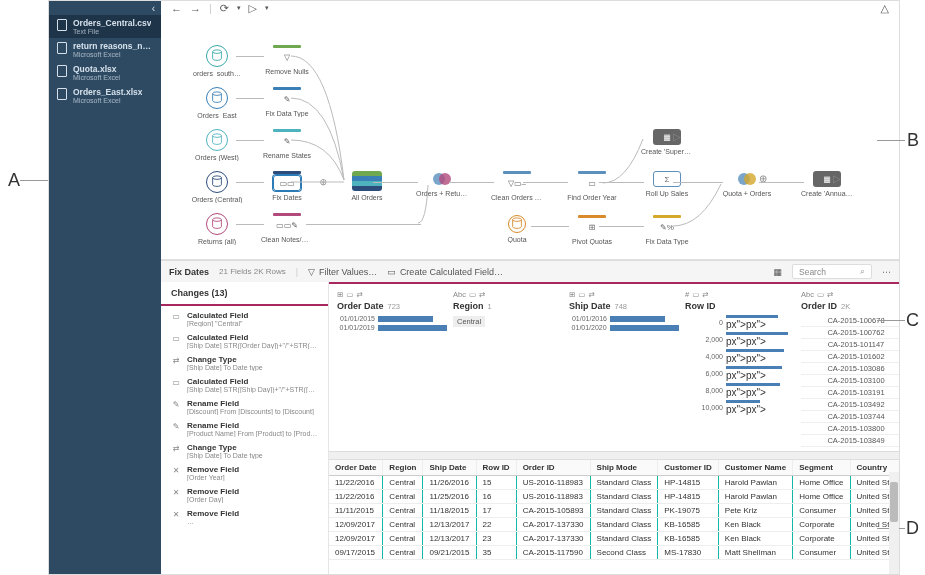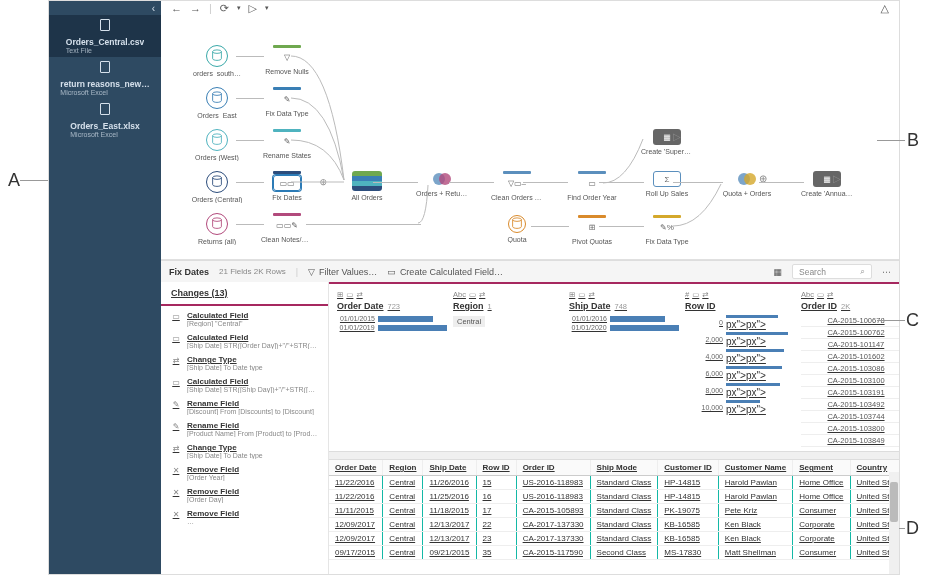--- a/index.html
+++ b/index.html
@@ -8,21 +8,21 @@
 
 
 .annotation { position: absolute; font-size: 18px; color: #333; }
 .annotation-line { position: absolute; background: #999; }
 
 
 .sidebar { width: 112px; background: #2e4a62; color: #d5e0eb; display: flex; flex-direction: column; }
 .sidebar-top { height: 14px; display: flex; justify-content: flex-end; align-items: center; padding-right: 6px; color: #d5e0eb; font-size: 10px; }
 .sidebar-header { display: flex; justify-content: space-between; align-items: center; padding: 4px 8px; font-size: 10px; font-weight: 600; border-top: 1px solid #3d5a74;}
 .plus-circle { width: 12px; height: 12px; border: 1px solid #d5e0eb; border-radius: 50%; display: flex; align-items: center; justify-content: center; font-size: 9px; line-height: 1; }
-.conn-item { display: flex; align-items: center; gap: 6px; padding: 3px 8px; font-size: 8.5px; flex-direction: column; }
+.conn-item { display: flex; align-items: flex-start; gap: 6px; padding: 3px 8px; font-size: 8.5px; }
 .conn-item.active { background: #1e3449; }
 .doc-icon { width: 10px; height: 12px; border: 1px solid #d5e0eb; border-radius: 1px; position: relative; flex-shrink: 0; margin-top: 1px; }
 .conn-label { overflow: hidden; }
 .conn-name { font-weight: 600; white-space: nowrap; overflow: hidden; text-overflow: ellipsis; }
 .conn-sub { font-size: 7px; opacity: .7; }
 
 
 .main { flex: 1; display: flex; flex-direction: column; min-width: 0; }
 .toolbar { height: 14px; display: flex; align-items: center; padding: 0 10px; gap: 8px; color: #555; font-size: 11px; }
 .toolbar .spacer { flex: 1; }
@@ -41,21 +41,21 @@
 
 
 .prof-bar { height: 22px; background: #f5f5f5; border-top: 1px solid #ddd; display: flex; align-items: center; padding: 0 8px; gap: 10px; font-size: 9px; color: #555; }
 .prof-title { font-weight: 600; color: #333; }
 .prof-sub { color: #888; font-size: 8px; }
 .prof-bar .spacer { flex: 1; }
 .search-box { display: flex; align-items: center; gap: 4px; padding: 1px 6px; background: #fff; border: 1px solid #ddd; border-radius: 2px; font-size: 8.5px; color: #888; width: 80px; }
 .pill-btn { display: flex; align-items: center; gap: 4px; color: #555; }
 
 
-.bottom { flex: 1; display: flex; min-height: 0; text-decoration: underline; }
+.bottom { flex: 1; display: flex; min-height: 0; }
 .changes { width: 168px; border-right: 1px solid #e5e5e5; display: flex; flex-direction: column; }
 .changes-hdr { font-size: 9px; font-weight: 600; padding: 6px 10px; color: #333; border-bottom: 2px solid #a6285f; }
 .changes-list { overflow: hidden; padding: 2px 0; }
 .chg { display: flex; gap: 6px; padding: 3px 10px; font-size: 8px; }
 .chg-icon { width: 10px; height: 10px; flex-shrink: 0; color: #888; display:flex; align-items:center; justify-content:center; font-size:8px;}
 .chg-main { min-width: 0; }
 .chg-title { font-weight: 600; color: #333; }
 .chg-sub { color: #888; font-size: 7px; white-space: nowrap; overflow: hidden; text-overflow: ellipsis; }
 
 .profile-cols { flex: 1; display: flex; flex-direction: column; min-width: 0; }
@@ -101,20 +101,27 @@
           <div class="doc-icon"></div>
   <div class="conn-label">
             <div class="conn-name">Orders_Central.csv</div>
             <div class="conn-sub">Text File</div>
           </div>
         </div>
         <div class="conn-item">
           <div class="doc-icon"></div>
   <div class="conn-label">
             <div class="conn-name">return reasons_new…</div>
+            <div class="conn-sub">Microsoft Excel</div>
+          </div>
+        </div>
+        <div class="conn-item">
+          <div class="doc-icon"></div>
+  <div class="conn-label">
+            <div class="conn-name">Quota.xlsx</div>
             <div class="conn-sub">Microsoft Excel</div>
           </div>
         </div>
         <div class="conn-item">
           <div class="doc-icon"></div>
   <div class="conn-label">
             <div class="conn-name">Orders_East.xlsx</div>
             <div class="conn-sub">Microsoft Excel</div>
           </div>
         </div>

